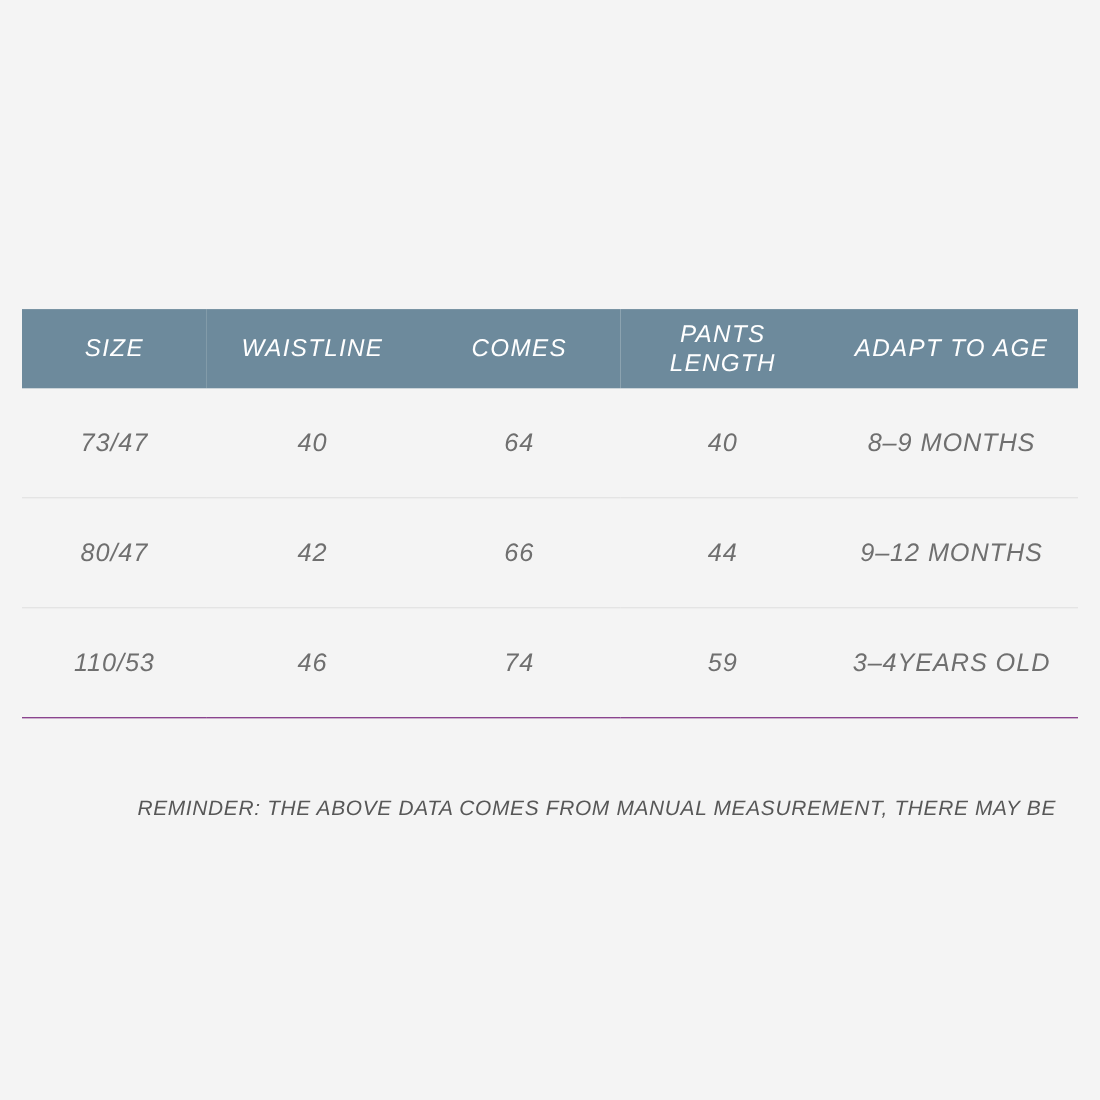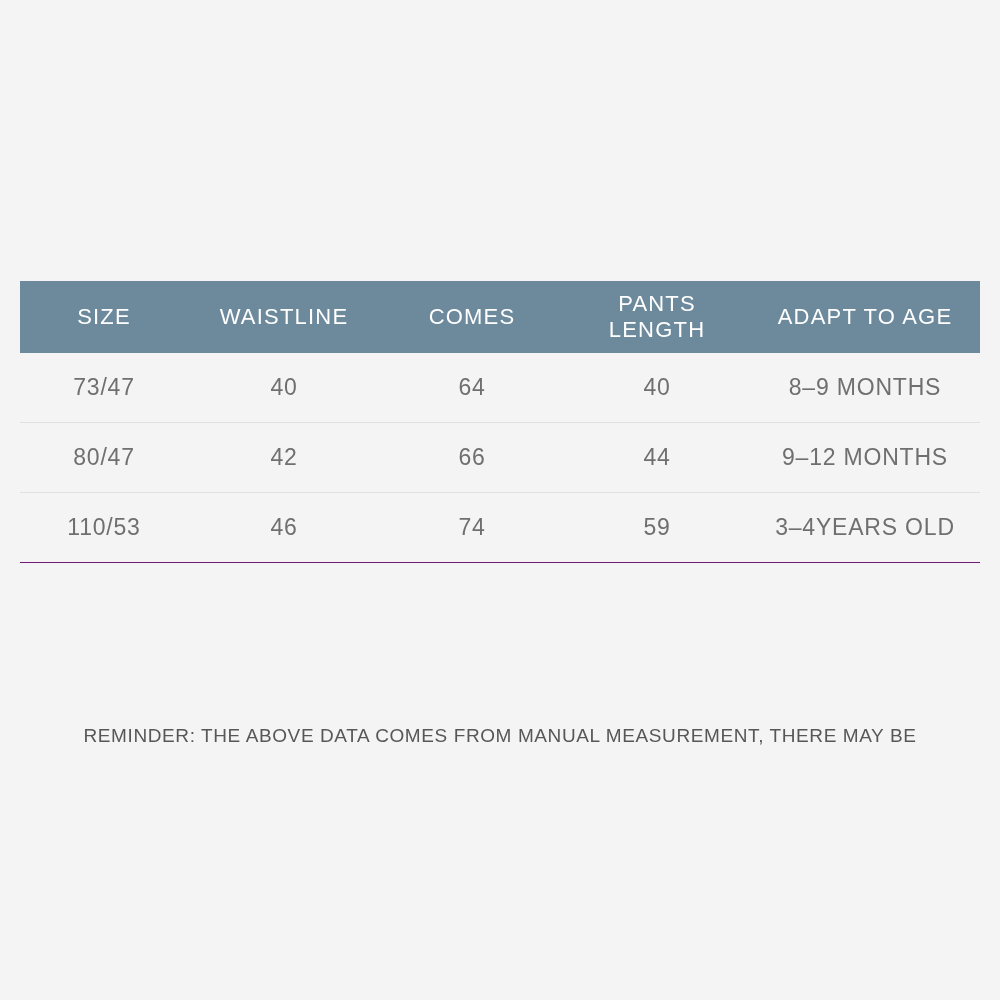--- a/index.html
+++ b/index.html
@@ -11,20 +11,21 @@
     height: 1000px;
     background: #f4f4f4;
     font-family: "Liberation Sans", sans-serif;
     -webkit-font-smoothing: antialiased;
   }
   .page {
     position: relative;
     width: 1000px;
     height: 1000px;
     box-sizing: border-box;
+    font-style: italic;
   }
   .table-wrap {
     position: absolute;
     left: 20px;
     top: 281px;
     width: 960px;
   }
   table.size-table {
     width: 960px;
     border-collapse: collapse;
@@ -43,38 +44,38 @@
     padding: 0 6px;
   }
   table.size-table tbody td {
     font-size: 23px;
     color: #6f6f6f;
     text-align: center;
     height: 69px;
     vertical-align: middle;
     letter-spacing: 0.8px;
     border-bottom: 1px solid #e0e0e0;
-    padding: 0 4px;
+    padding: 15px 4px;
     font-weight: 400;
   }
   table.size-table tbody tr:last-child td {
     border-bottom: 1px solid #701a75;
   }
   col.c1 { width: 168px; }
   col.c2 { width: 192px; }
   col.c3 { width: 184px; }
   col.c4 { width: 186px; }
   col.c5 { width: 230px; }
 
   .note {
     position: absolute;
     left: 0;
     top: 722px;
     width: 1000px;
-    text-align: center;
+    text-align: right;
     font-size: 19px;
     color: #575757;
     letter-spacing: 0.6px;
     line-height: 1.45;
     padding: 0 40px;
     box-sizing: border-box;
   }
 </style>
 </head>
 <body>

